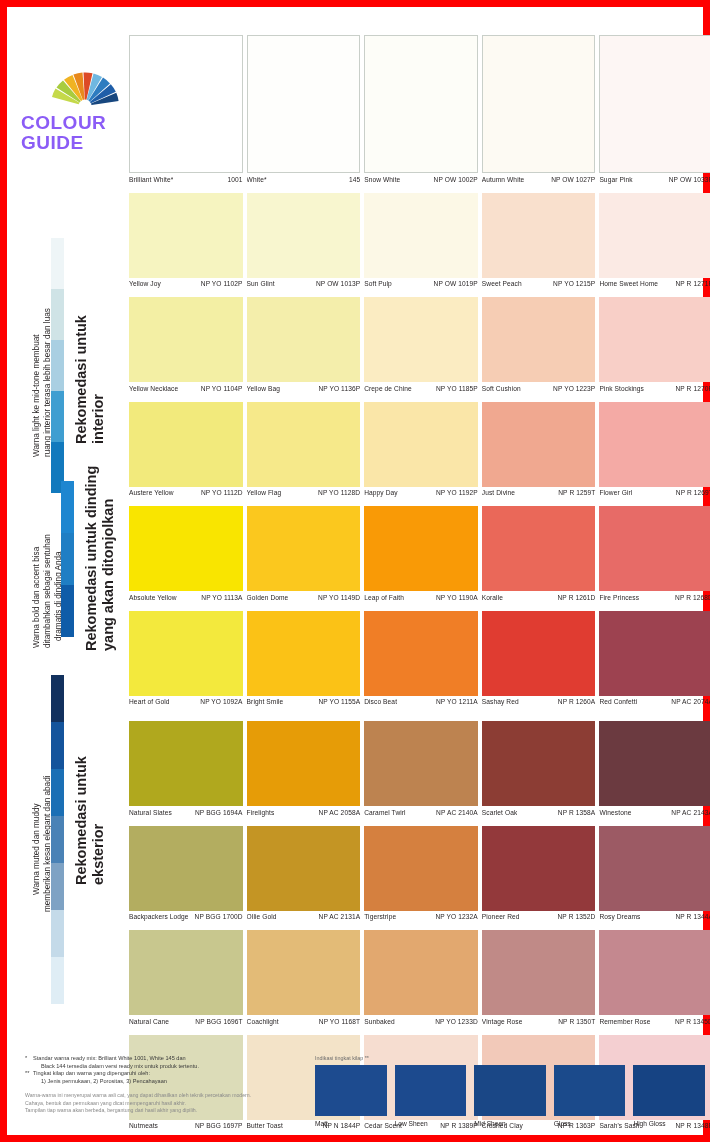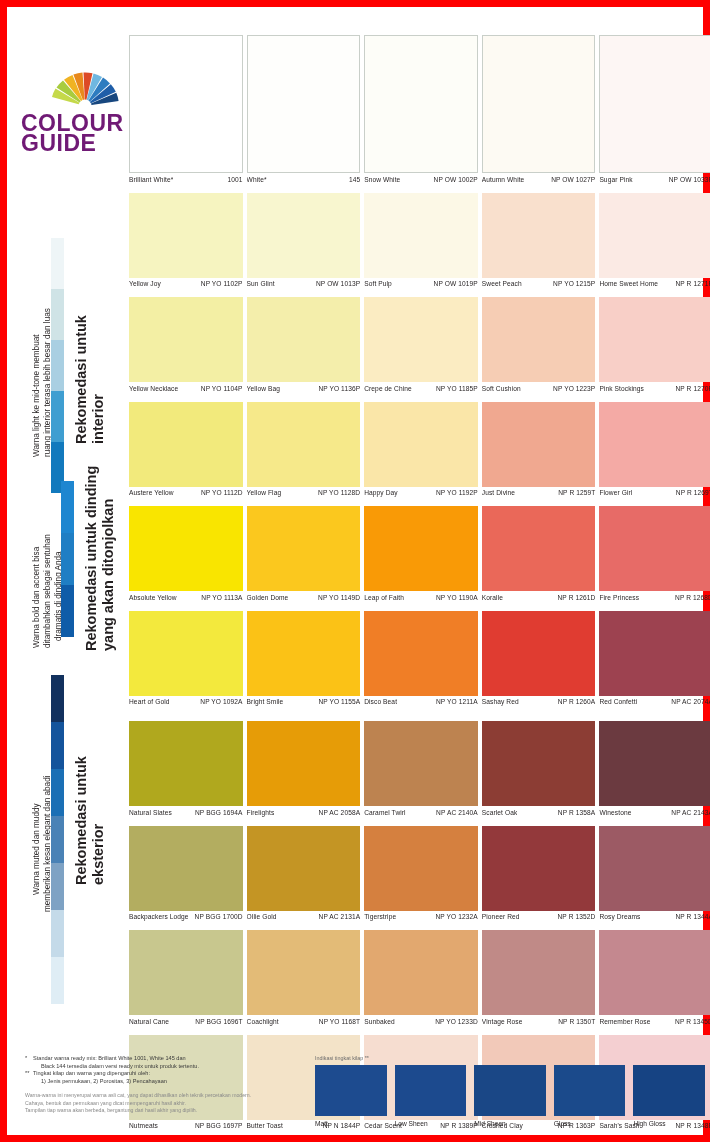--- a/index.html
+++ b/index.html
@@ -9,22 +9,22 @@
   #page{position:relative;width:710px;height:1142px;box-sizing:border-box;
         border:7px solid #ff0000;background:#ffffff;}
   #inner{position:absolute;inset:0;background:#ffffff;}
 
   
   #sidebar{position:absolute;left:0;top:0;width:118px;height:1142px;}
 
   .logo{position:absolute;left:14px;top:62px;width:110px;}
   .fan{position:relative;width:72px;height:38px;margin-left:28px;}
   .fan svg{display:block;}
-  .logo-text{margin-top:6px;font-weight:bold;font-size:23px;letter-spacing:.5px;
-             line-height:20px;color:#701a75;font-family:"Liberation Sans",sans-serif;}
+  .logo-text{margin-top:6px;font-weight:bold;font-size:19px;letter-spacing:.5px;
+             line-height:20px;color:#8b5cf6;font-family:"Liberation Sans",sans-serif;}
 
   .sec{position:absolute;left:0;width:118px;}
   .sec .vwrap{position:relative;height:100%;}
   
   .vtext{position:absolute;transform-origin:0 0;transform:rotate(-90deg);
          white-space:nowrap;color:#231f20;}
   .desc{font-size:8.2px;line-height:11px;font-style:normal;}
   .title{font-size:14.5px;font-weight:bold;line-height:17px;color:#231f20;}
   .bar{position:absolute;width:13px;}
   .bar i{display:block;width:100%;}

